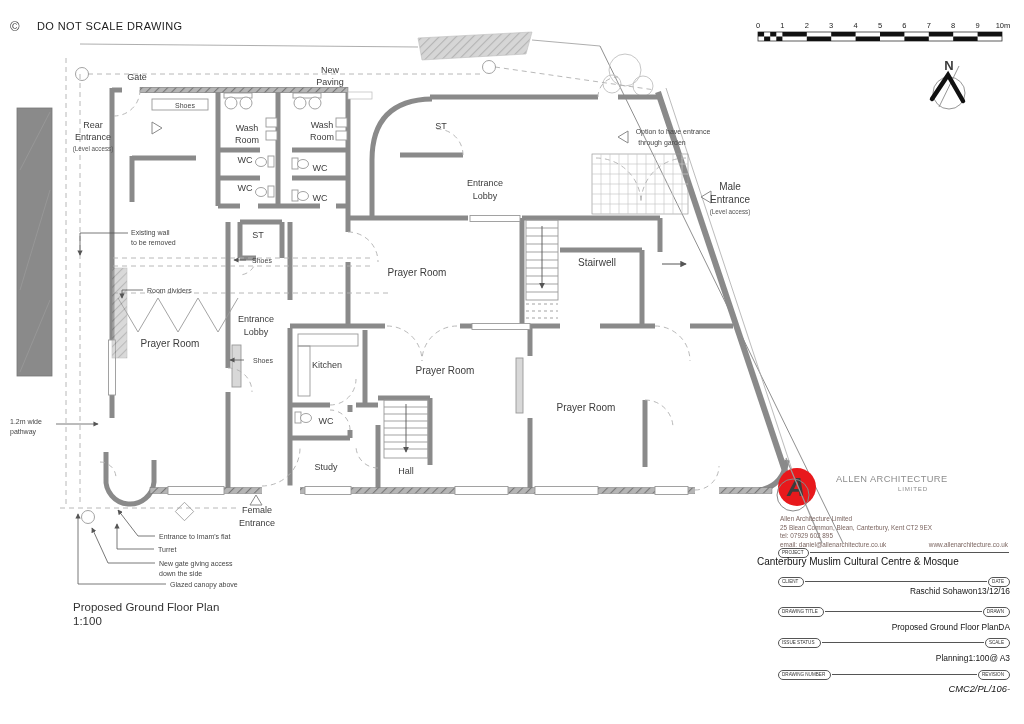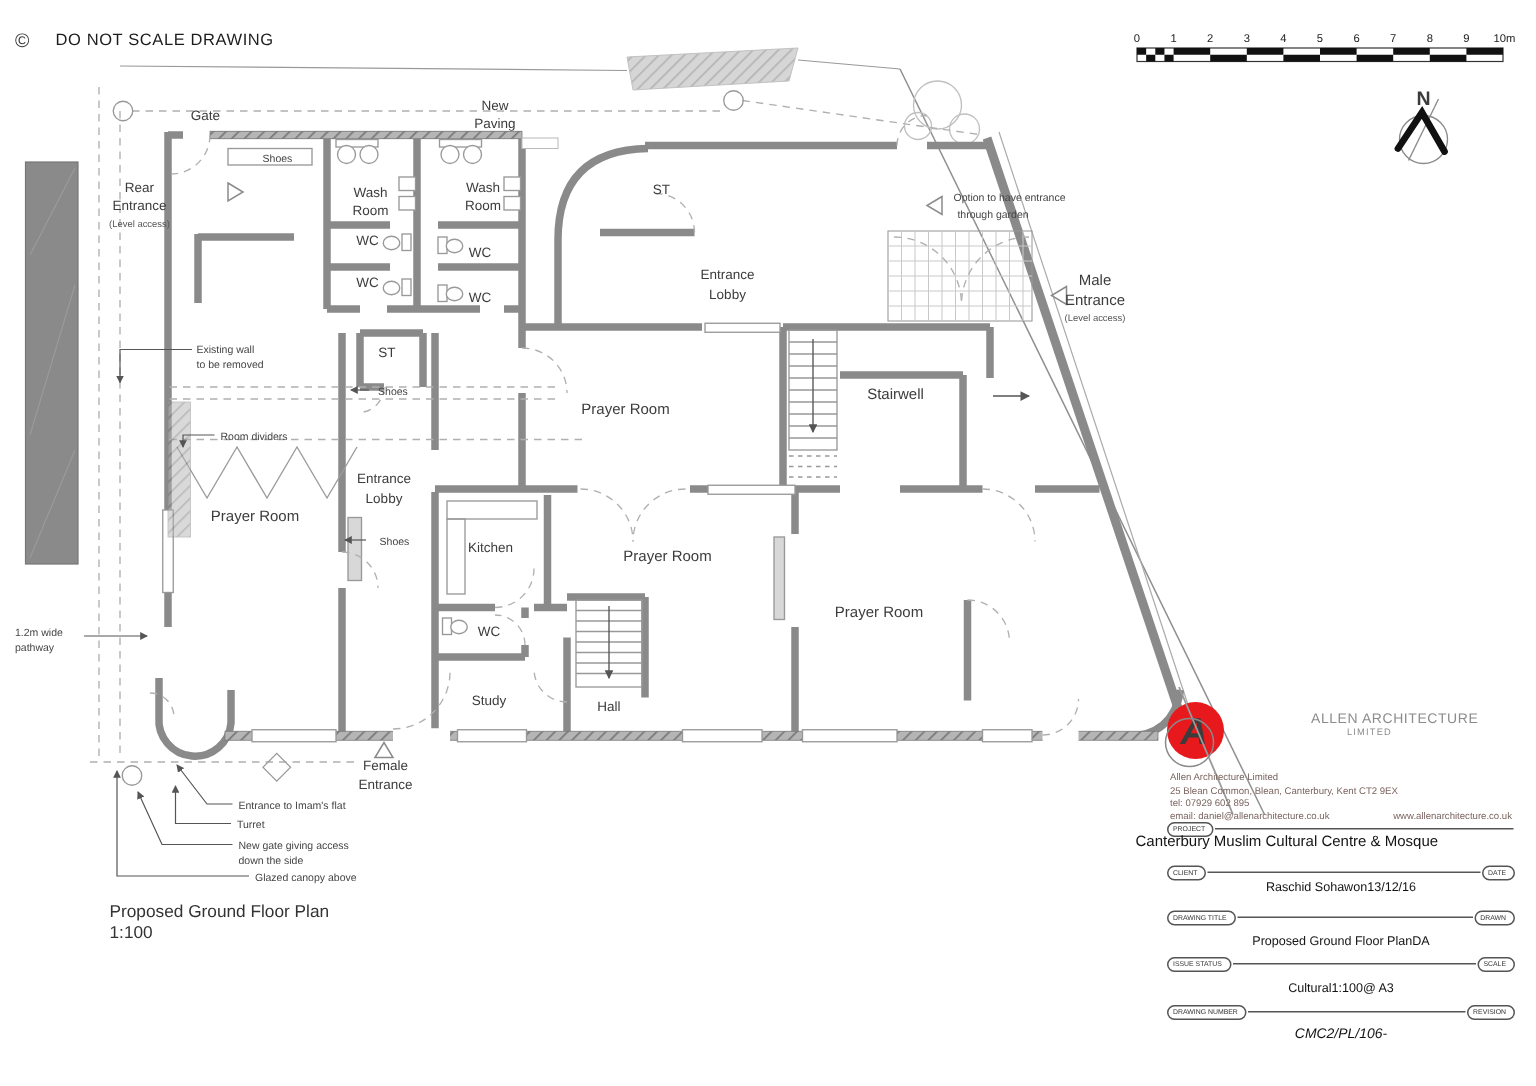--- a/index.html
+++ b/index.html
@@ -8,31 +8,31 @@
   .stage{position:absolute;inset:0;}
   svg text{font-family:"Liberation Sans", sans-serif;fill:#3c3c3c;}
   svg .room{font-size:10px;}
   svg .room-sm{font-size:9px;}
   svg .ann{font-size:7px;fill:#454545;}
   svg .tiny{font-size:6.3px;fill:#555;}
   svg .hdr{font-size:11px;fill:#1c1c1c;letter-spacing:.4px;}
   svg .tick{font-size:7.5px;fill:#222;}
   svg .ptitle{font-size:11.5px;fill:#333;}
   .brand{position:absolute;left:836px;top:474px;width:92px;}
-  .brand-name{font-size:9.3px;color:#8c8c8c;letter-spacing:.4px;white-space:nowrap;margin-left:38px;}
+  .brand-name{font-size:9.3px;color:#8c8c8c;letter-spacing:.4px;white-space:nowrap;}
   .brand-suffix{font-size:6.2px;color:#8c8c8c;text-align:right;letter-spacing:.8px;margin-top:1px;}
   .addr{position:absolute;left:780px;top:515px;width:228px;
         font-size:6.4px;line-height:8.6px;color:#7b6560;}
   .addr-split{display:flex;justify-content:space-between;}
   .row{position:absolute;left:778px;width:232px;display:flex;align-items:center;}
   .pill{border:0.8px solid #555;border-radius:6px;font-size:4.6px;color:#333;
         padding:0.5px 5px 1px 3px;line-height:6px;white-space:nowrap;background:#fff;}
   .rule{flex:1;border-top:0.8px solid #555;margin:0 1px;}
   .vals{position:absolute;left:778px;width:232px;display:flex;
-        justify-content:center;font-size:8.4px;color:#141414;}
+        justify-content:flex-end;font-size:8.4px;color:#141414;}
   .vals.big{font-size:9.3px;font-style:italic;}
   .proj{position:absolute;left:757px;width:240px;font-size:10px;color:#141414;}
 </style>
 </head>
 <body>
 
 <div class="stage">
 <svg width="1024" height="724" viewBox="0 0 1024 724">
   <defs>
     <pattern id="hatch" width="6" height="6" patternUnits="userSpaceOnUse" patternTransform="rotate(45)">
@@ -431,21 +431,21 @@
     <span>Proposed Ground Floor Plan</span>
     <span>DA</span>
   </div>
 
   <div class="row" style="top:638px">
     <span class="pill">ISSUE STATUS</span>
     <span class="rule"></span>
     <span class="pill">SCALE</span>
   </div>
   <div class="vals" style="top:653px">
-    <span>Cultural</span>
+    <span>Planning</span>
     <span>1:100@ A3</span>
   </div>
 
   <div class="row" style="top:670px">
     <span class="pill">DRAWING NUMBER</span>
     <span class="rule"></span>
     <span class="pill">REVISION</span>
   </div>
   <div class="vals big" style="top:684px">
     <span>CMC2/PL/106</span>

